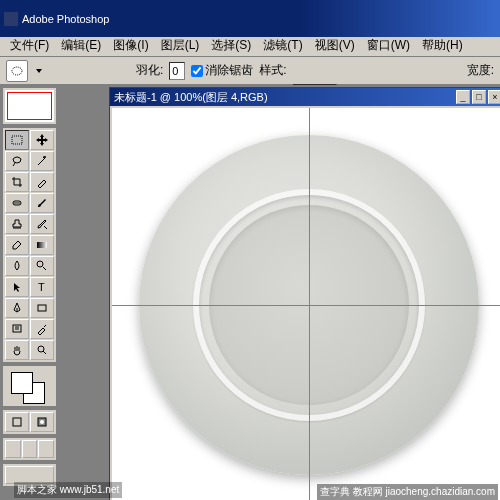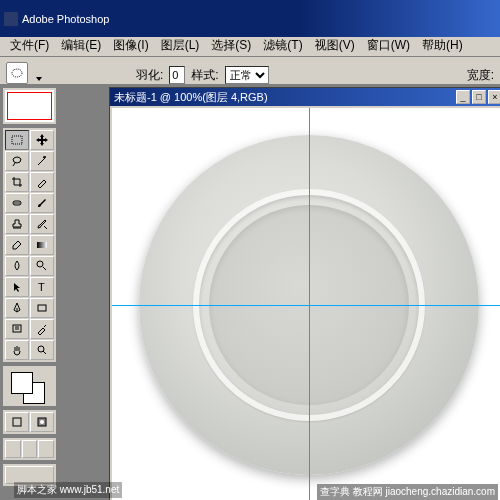--- a/index.html
+++ b/index.html
@@ -2,21 +2,21 @@
 <html><head>
 <meta charset="utf-8">
 <style>
 * { margin: 0; padding: 0; box-sizing: border-box; font-family: "SimSun", "Microsoft YaHei", sans-serif; }
 body { background: #808080; width: 500px; height: 500px; overflow: hidden; font-size: 12px; }
 .titlebar { background: linear-gradient(to right, #0a246a, #0a246a 60%, #3668cc); color: #fff; height: 37px; display: flex; align-items: center; padding: 0 4px; }
 .titlebar .icon { width: 14px; height: 14px; background: #2a3a6a; margin-right: 4px; }
 .titlebar .title { font-size: 11px; }
 .menubar { background: #d4d0c8; height: 20px; display: flex; align-items: flex-start; padding: 0 4px; border-bottom: 1px solid #808080; }
 .menubar span { padding: 0 6px; font-size: 12px; cursor: default; }
-.optionsbar { background: #d4d0c8; height: 28px; display: flex; align-items: flex-end; padding: 0 6px; border-bottom: 1px solid #808080; gap: 6px; font-size: 12px; }
+.optionsbar { background: #d4d0c8; height: 28px; display: flex; align-items: center; padding: 0 6px; border-bottom: 1px solid #808080; gap: 6px; font-size: 12px; }
 .tool-preview { width: 22px; height: 22px; border: 1px solid #808080; background: #fff; border-radius: 2px; display: flex; align-items: center; justify-content: center; }
 .tool-preview svg { width: 14px; height: 14px; }
 .optionsbar .dd { width: 10px; height: 10px; }
 .optionsbar label { display: flex; align-items: center; gap: 2px; }
 .optionsbar input[type="text"] { width: 16px; height: 18px; border: 1px inset #808080; font-size: 11px; padding: 0 2px; }
 .optionsbar input[type="checkbox"] { width: 12px; height: 12px; }
 .optionsbar select { height: 18px; font-size: 11px; border: 1px inset #808080; background: #fff; margin-top: 44px; }
 .workspace { display: flex; height: calc(500px - 68px); }
 .leftcol { width: 62px; display: flex; flex-direction: column; gap: 2px; padding: 2px; }
 .navthumb { background: #d4d0c8; border: 1px solid #808080; height: 38px; padding: 2px; }
@@ -75,20 +75,24 @@
   </div>
   <svg class="dd" viewBox="0 0 10 10">
       <path d="M2 3 L8 3 L5 7 Z" fill="#000"></path>
     </svg>
   <span style="width:80px"></span>
   <label>
       <span>羽化:</span>
     </label>
   <input type="text" value="0 px" style="">
   <label>
+    <input type="checkbox" checked="" style="">
+    <span>消除锯齿</span>
+  </label>
+  <label>
       <span>样式:</span>
     </label>
   <select>
     <option>正常</option>
   </select>
   <span style="flex:1"></span>
   <label>
       <span>宽度:</span>
     </label>
 </div>

